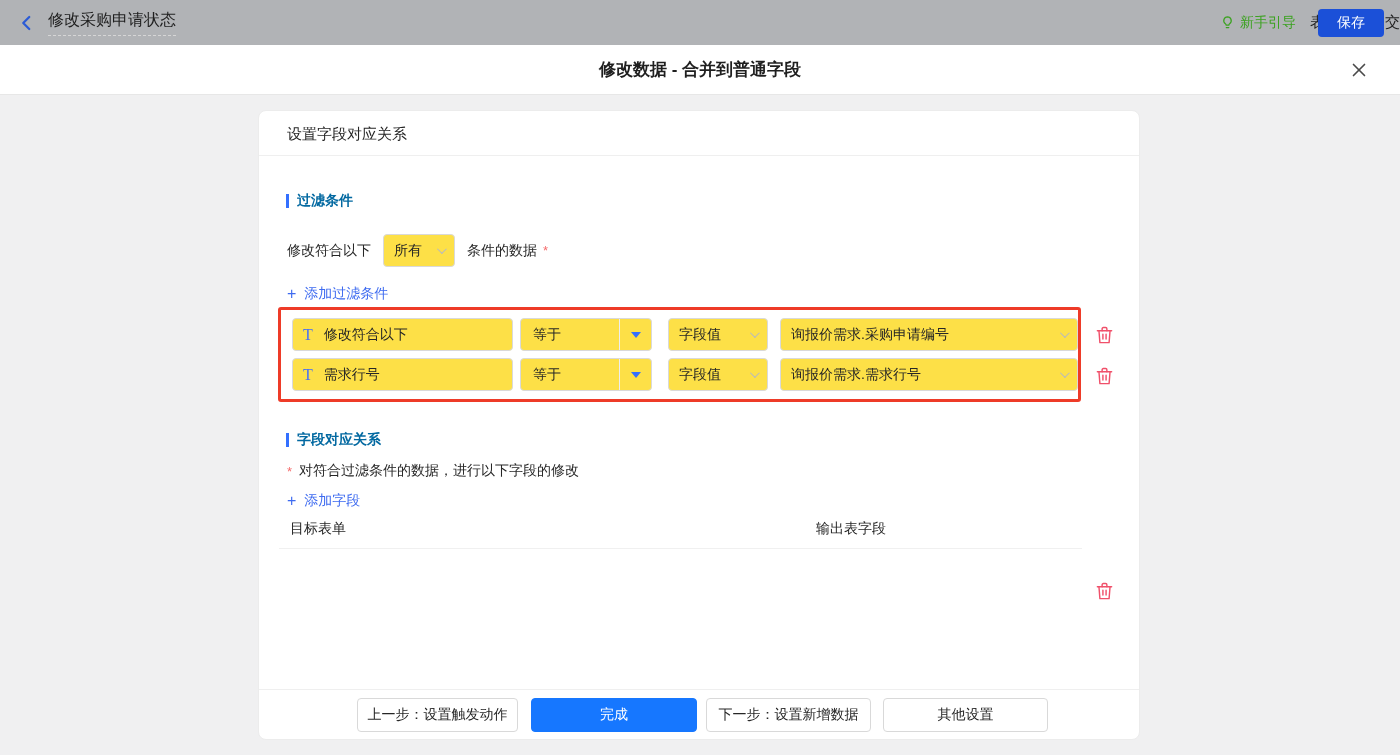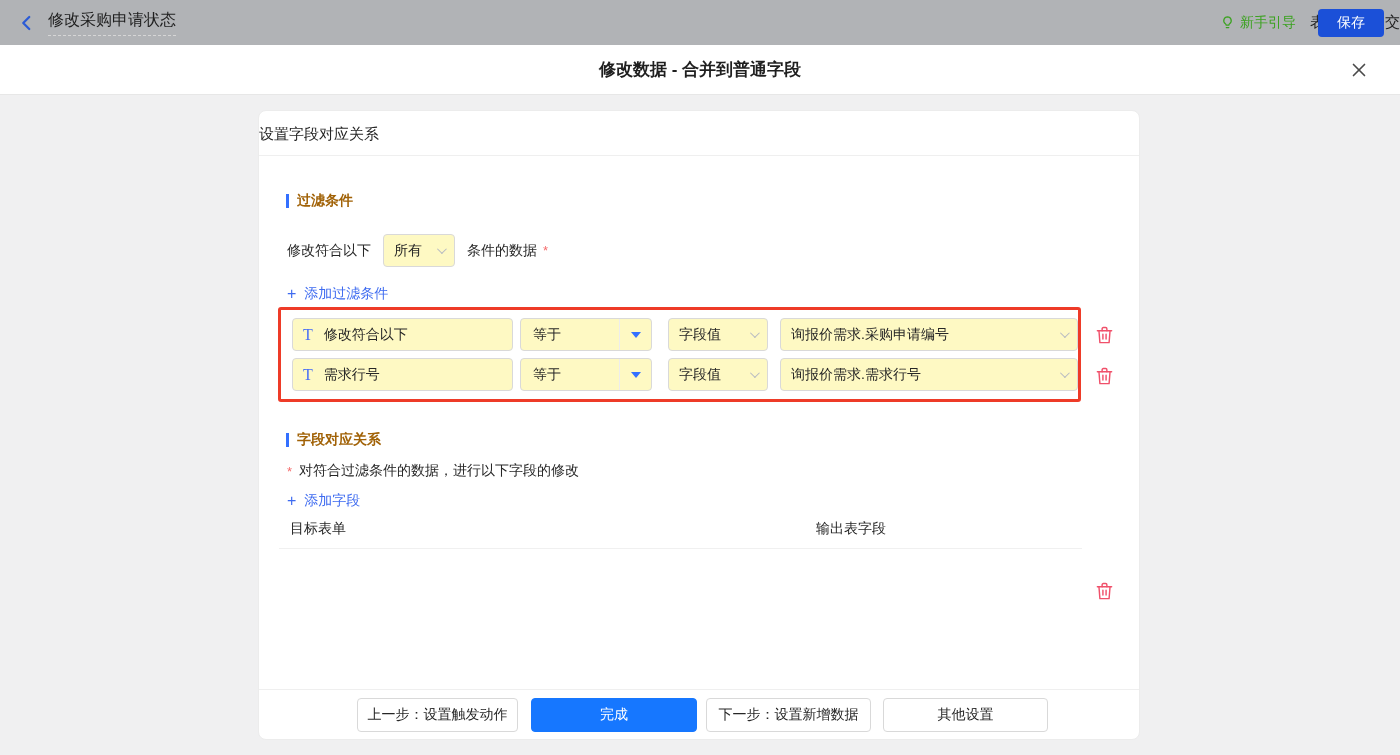--- a/index.html
+++ b/index.html
@@ -40,43 +40,43 @@
     display:flex; align-items:center; justify-content:center;
   }
   .modal-title { font-size:17px; font-weight:bold; color:#1f1f1f; }
   .close-x { position:absolute; right:30px; top:14px; width:22px; height:22px; cursor:pointer; }
   
   .card {
     position:absolute; left:258px; top:110px; width:882px; height:630px;
     background:#fff; border:1px solid #ececec; border-radius:8px;
   }
   .card-header {
-    height:45px; line-height:45px; 
+    height:45px; line-height:45px; padding-left:28px;
     font-size:15px; color:#262626; border-bottom:1px solid #efefef;
   }
   .sec-title { position:absolute; left:27px; display:flex; align-items:center; gap:8px;
-    font-size:14px; font-weight:bold; color:#a16207; }
+    font-size:14px; font-weight:bold; color:#0369a1; }
   .sec-title .bar { width:3px; height:14px; background:#3370ff; display:inline-block; }
   .st1 { top:81px; } .st2 { top:320px; }
   .match-row { position:absolute; left:28px; top:123px; height:33px;
     display:flex; align-items:center; font-size:14px; }
   .req { color:#f56c6c; font-size:13px; margin-left:6px; }
   .add-link { position:absolute; left:28px; display:flex; align-items:center; gap:8px;
     color:#3e6bf0; font-size:14px; cursor:pointer; }
   .add-link .plus { font-size:16px; line-height:14px; }
   .al1 { top:174px; } .al2 { top:381px; }
   .desc-row { position:absolute; left:28px; top:351px; display:flex; align-items:center;
     font-size:14px; color:#262626; }
   .desc-row .req { margin:0 7px 0 0; }
   .col-hdr { position:absolute; top:409px; font-size:14px; color:#262626; }
   .ch1 { left:31px; } .ch2 { left:557px; }
   .hdr-divider { position:absolute; left:20px; top:437px; width:803px; border-top:1px solid #f0f0f0; }
   
   .select, .tinput {
-    background:#fef9c3; border:1px solid #d9d9d9; border-radius:4px;
+    background:#fde047; border:1px solid #d9d9d9; border-radius:4px;
     height:33px; display:flex; align-items:center; font-size:14px; color:#262626;
     padding:0 10px; cursor:pointer;
   }
   .chev { width:7px; height:7px; border-right:1.5px solid #b6bac2; border-bottom:1.5px solid #b6bac2;
     transform:rotate(45deg) translateY(-2px); flex:none; }
   .caret { width:0; height:0; border-left:5px solid transparent; border-right:5px solid transparent;
     border-top:6px solid #3370ff; }
   .sel-sm { width:72px; margin:0 12px; justify-content:space-between; }
   
   .redbox { position:absolute; left:19px; width:803px;

